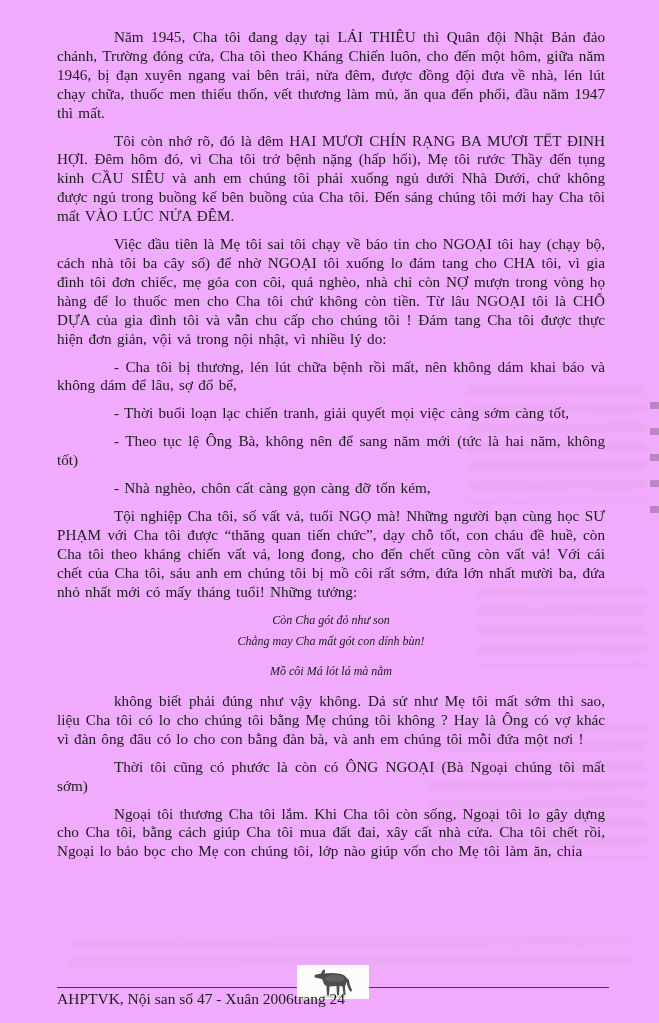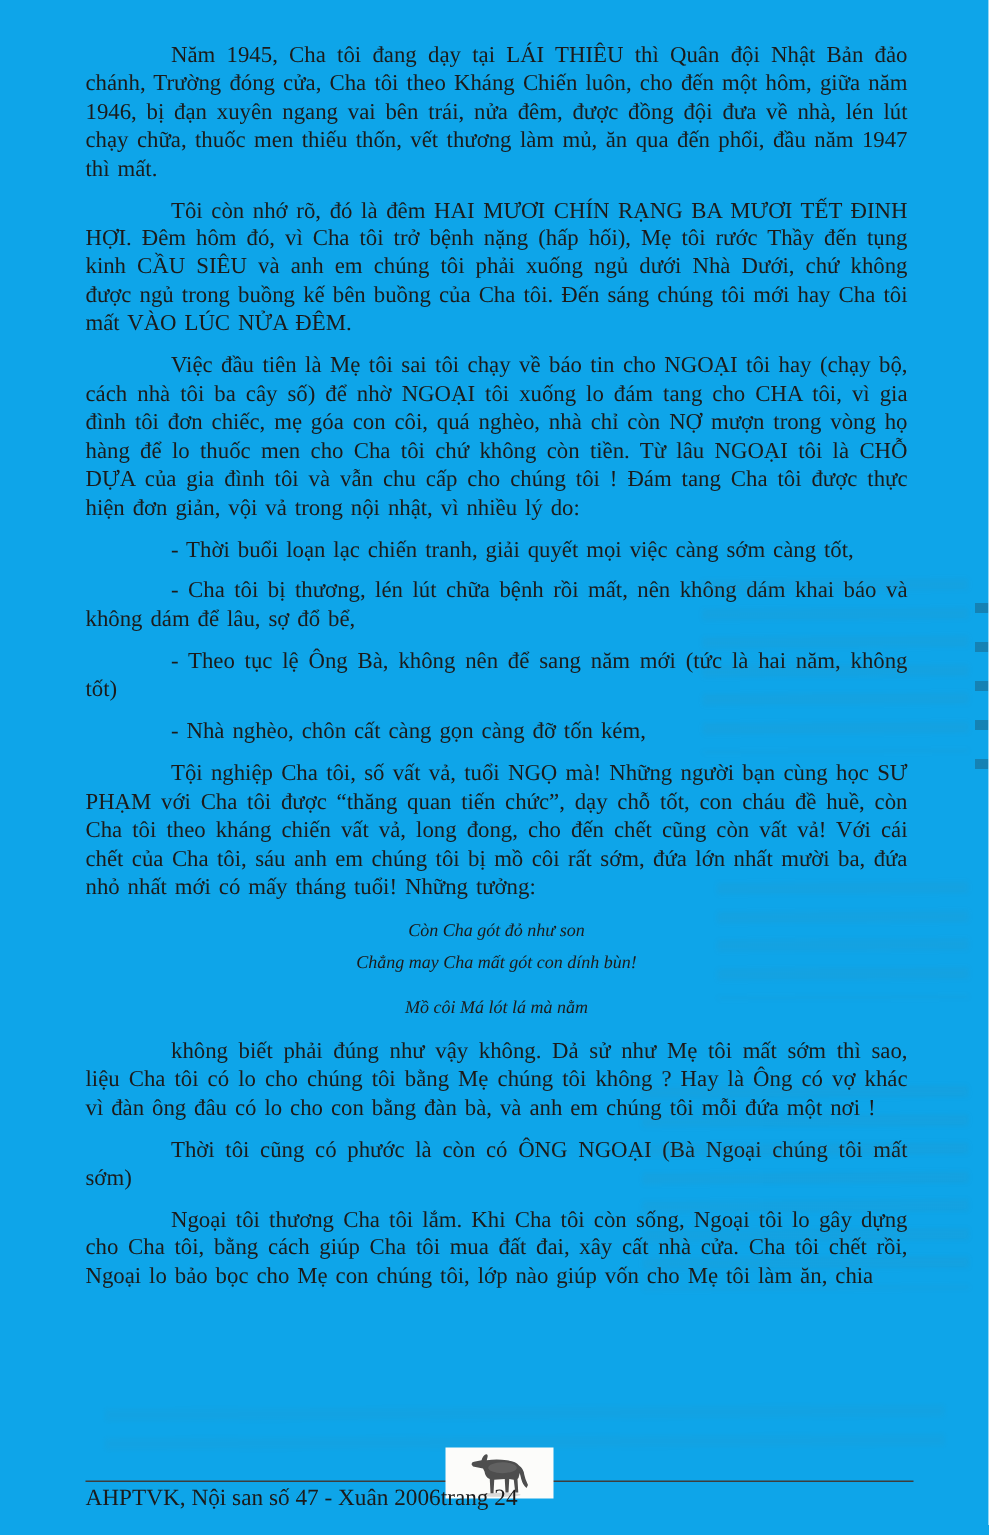--- a/index.html
+++ b/index.html
@@ -1,19 +1,19 @@
 <!DOCTYPE html>
 <html><head>
 <meta charset="utf-8">
 <style>
   html,body{margin:0;padding:0;background:#ffffff;}
   .page{
     position:relative;
     width:659px;height:1023px;
-    background:#0ea5e9;
+    background:#f0abfc;
     box-sizing:border-box;
     padding:28px 54px 0 57px;
     font-family:"Liberation Serif", serif;
     color:#1b1b1b;
     overflow:hidden;
   }
   .para{
     margin:0 0 9px 0;
     font-size:15.2px;
     line-height:18.9px;
@@ -83,22 +83,22 @@
 </style>
 </head>
 <body>
 
 <div class="page">
 
   <p class="para">Năm 1945, Cha tôi đang dạy tại LÁI THIÊU thì Quân đội Nhật Bản đảo chánh, Trường đóng cửa, Cha tôi theo Kháng Chiến luôn, cho đến một hôm, giữa năm 1946, bị đạn xuyên ngang vai bên trái, nửa đêm, được đồng đội đưa về nhà, lén lút chạy chữa, thuốc men thiếu thốn, vết thương làm mủ, ăn qua đến phổi, đầu năm 1947 thì mất.</p>
   <p class="para">Tôi còn nhớ rõ, đó là đêm HAI MƯƠI CHÍN RẠNG BA MƯƠI TẾT ĐINH HỢI. Đêm hôm đó, vì Cha tôi trở bệnh nặng (hấp hối), Mẹ tôi rước Thầy đến tụng kinh CẦU SIÊU và anh em chúng tôi phải xuống ngủ dưới Nhà Dưới, chứ không được ngủ trong buồng kế bên buồng của Cha tôi. Đến sáng chúng tôi mới hay Cha tôi mất VÀO LÚC NỬA ĐÊM.</p>
   <p class="para">Việc đầu tiên là Mẹ tôi sai tôi chạy về báo tin cho NGOẠI tôi hay (chạy bộ, cách nhà tôi ba cây số) để nhờ NGOẠI tôi xuống lo đám tang cho CHA tôi, vì gia đình tôi đơn chiếc, mẹ góa con côi, quá nghèo, nhà chỉ còn NỢ mượn trong vòng họ hàng để lo thuốc men cho Cha tôi chứ không còn tiền. Từ lâu NGOẠI tôi là CHỖ DỰA của gia đình tôi và vẫn chu cấp cho chúng tôi ! Đám tang Cha tôi được thực hiện đơn giản, vội vả trong nội nhật, vì nhiều lý do:</p>
 
+  <p class="para">- Cha tôi bị thương, lén lút chữa bệnh rồi mất, nên không dám khai báo và không dám để lâu, sợ đổ bể,</p>
   <p class="para">- Thời buổi loạn lạc chiến tranh, giải quyết mọi việc càng sớm càng tốt,</p>
-  <p class="para">- Cha tôi bị thương, lén lút chữa bệnh rồi mất, nên không dám khai báo và không dám để lâu, sợ đổ bể,</p>
   <p class="para">- Theo tục lệ Ông Bà, không nên để sang năm mới (tức là hai năm, không tốt)</p>
   <p class="para">- Nhà nghèo, chôn cất càng gọn càng đỡ tốn kém,</p>
 
   <p class="para">Tội nghiệp Cha tôi, số vất vả, tuổi NGỌ mà! Những người bạn cùng học SƯ PHẠM với Cha tôi được “thăng quan tiến chức”, dạy chỗ tốt, con cháu đề huề, còn Cha tôi theo kháng chiến vất vả, long đong, cho đến chết cũng còn vất vả! Với cái chết của Cha tôi, sáu anh em chúng tôi bị mồ côi rất sớm, đứa lớn nhất mười ba, đứa nhỏ nhất mới có mấy tháng tuổi! Những tưởng:</p>
 
   <div class="verse">
     <div>Còn Cha gót đỏ như son</div>
     <div>Chẳng may Cha mất gót con dính bùn!</div>
   </div>
 

